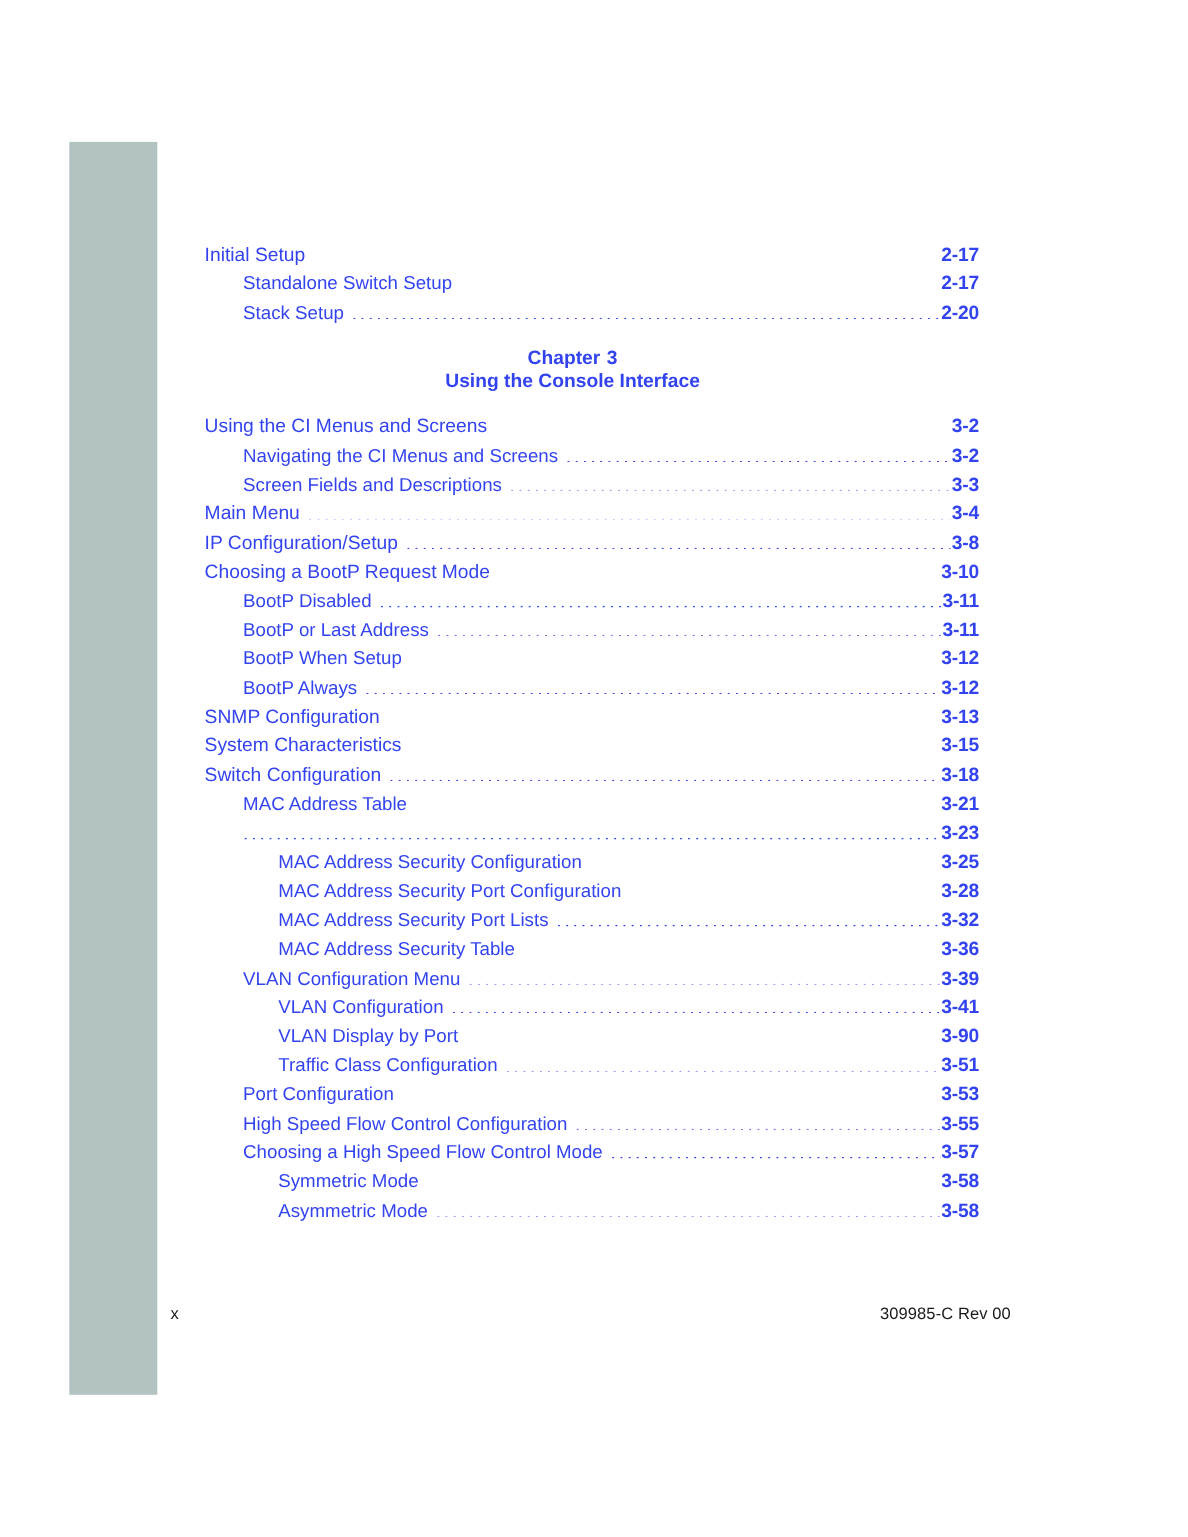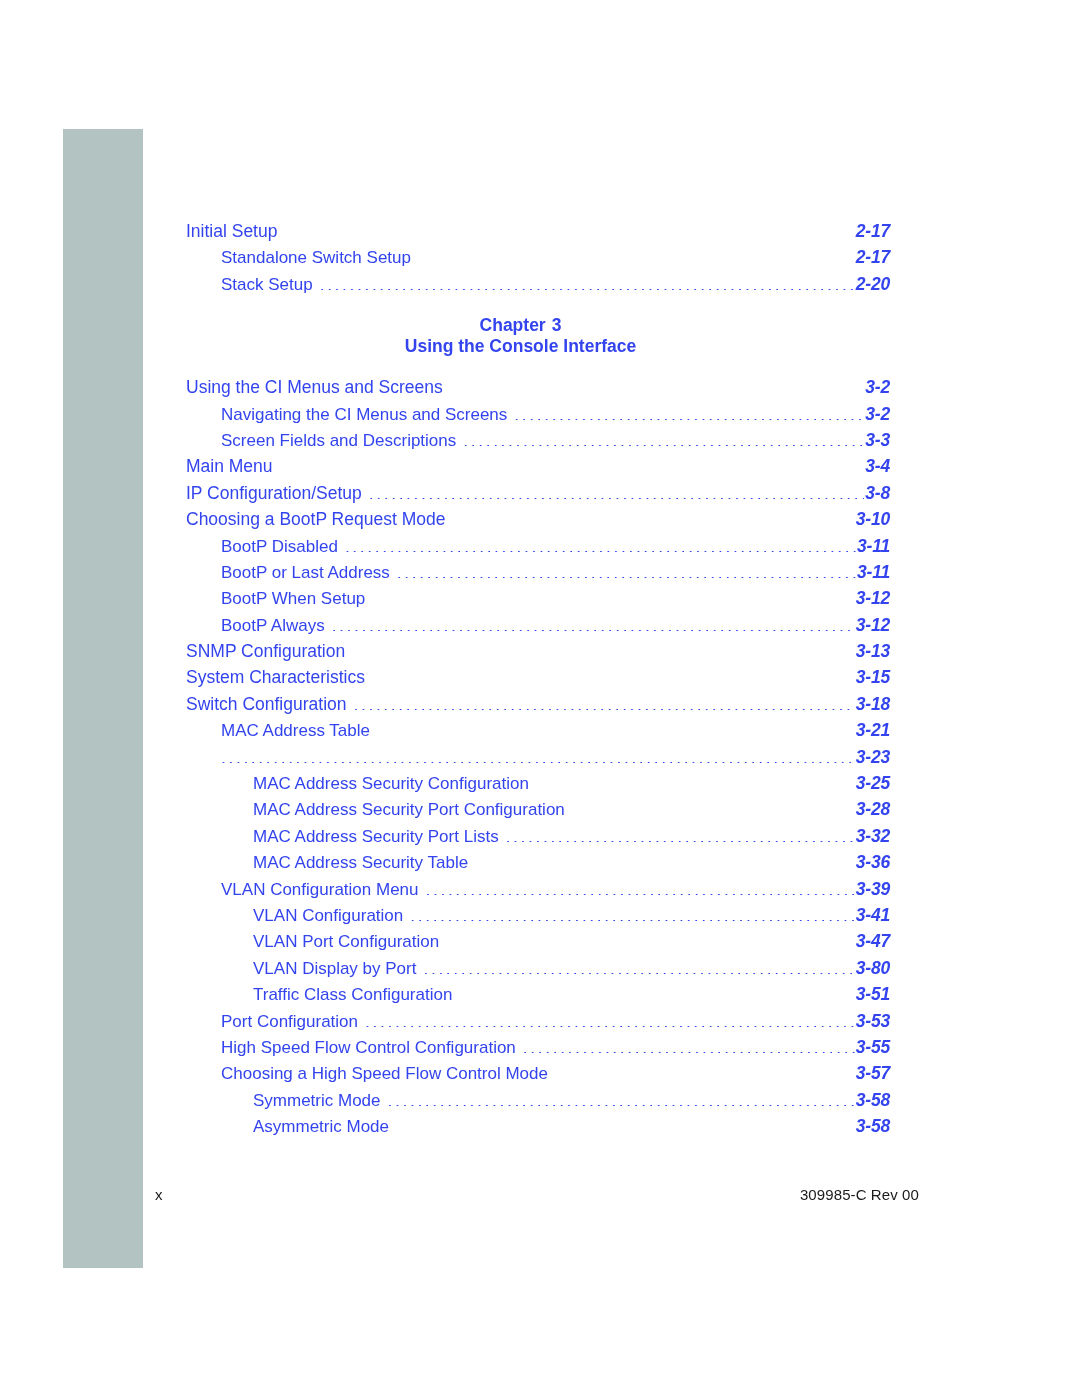--- a/index.html
+++ b/index.html
@@ -70,21 +70,20 @@
     font-size: 17.5px;
     color: #3344ee;
     white-space: nowrap;
   }
   .toc-entry .pageno {
     flex: 0 0 auto;
     font-weight: bold;
     text-align: right;
     padding-left: 1px;
     letter-spacing: -0.2px;
-    font-style: italic;
   }
 
   
   .lvl-1 { margin-left: 0px; }
   .lvl-2 { margin-left: 35px; }
   .lvl-3 { margin-left: 67px; }
 
   .lvl-2 .title, .lvl-3 .title { font-size: 17px; }
 
   
@@ -254,28 +253,23 @@
           <span class="title">VLAN Configuration Menu</span>
           <span class="leader"></span>
           <span class="pageno">3-39</span>
         </div>
         <div class="toc-entry lvl-3">
           <span class="title">VLAN Configuration</span>
           <span class="leader"></span>
           <span class="pageno">3-41</span>
         </div>
         <div class="toc-entry lvl-3">
-          <span class="title">VLAN Port Configuration</span>
-          <span class="leader"></span>
-          <span class="pageno">3-47</span>
-        </div>
-        <div class="toc-entry lvl-3">
           <span class="title">VLAN Display by Port</span>
           <span class="leader"></span>
-          <span class="pageno">3-80</span>
+          <span class="pageno">3-90</span>
         </div>
         <div class="toc-entry lvl-3">
           <span class="title">Traffic Class Configuration</span>
           <span class="leader"></span>
           <span class="pageno">3-51</span>
         </div>
         <div class="toc-entry lvl-2">
           <span class="title">Port Configuration</span>
           <span class="leader"></span>
           <span class="pageno">3-53</span>

